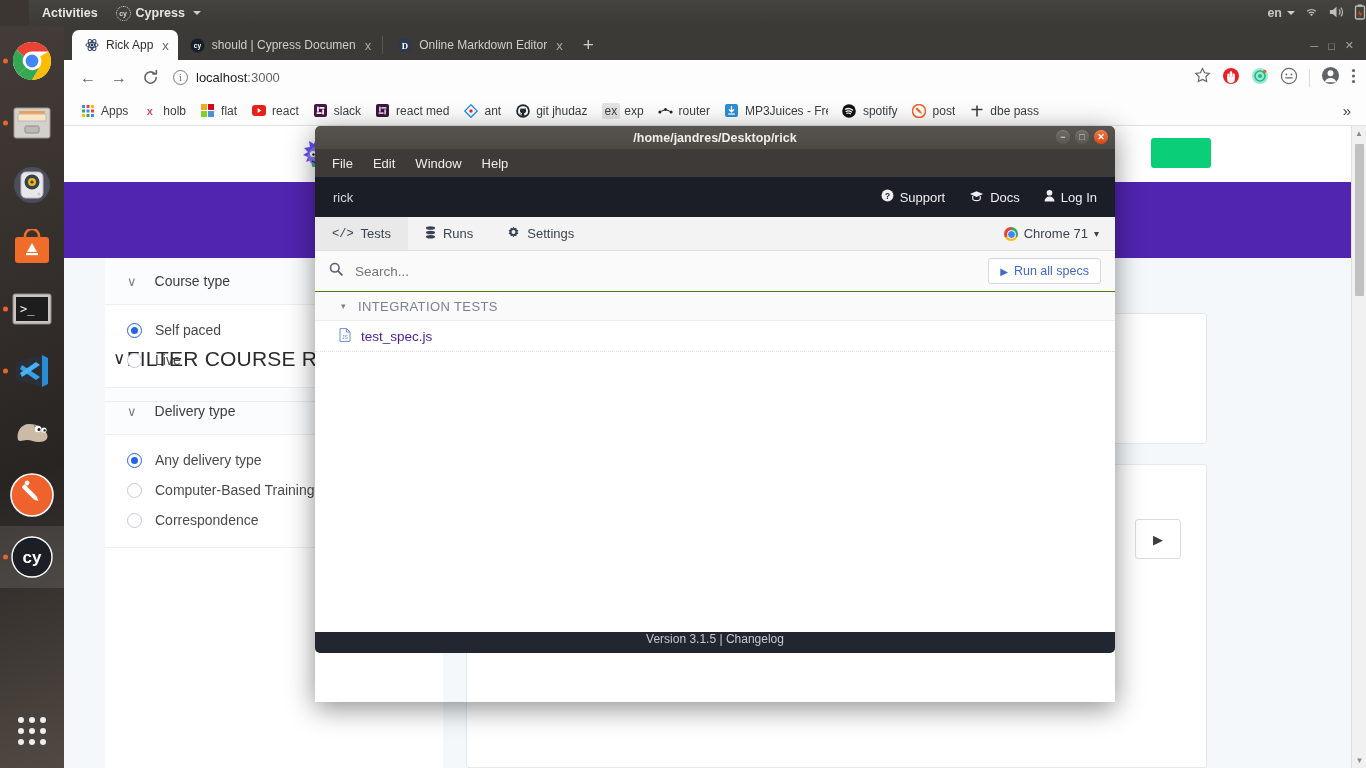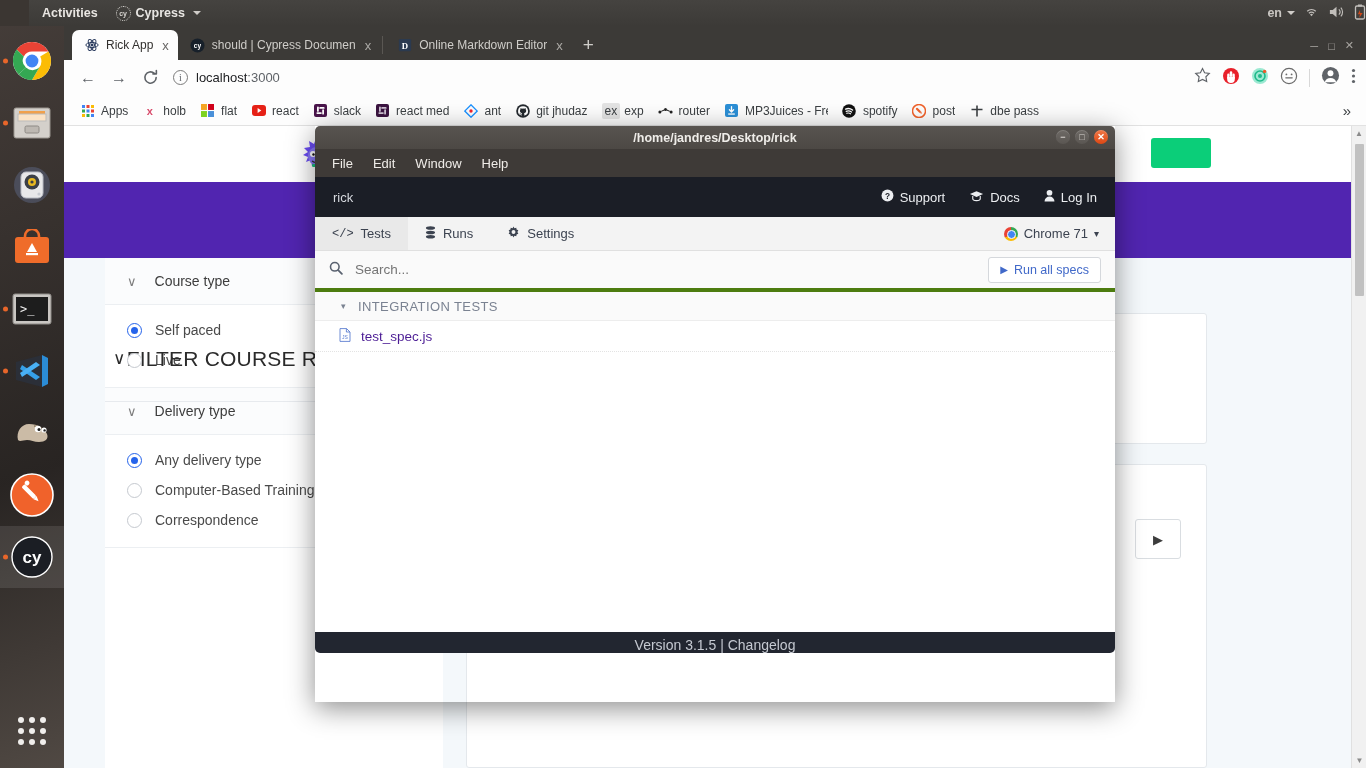--- a/index.html
+++ b/index.html
@@ -177,40 +177,40 @@
     height: 34px; background:#f3f3f3; display:flex; align-items:stretch;
     border-bottom: 1px solid #e0e0e0;
   }
   .cytab { display:flex; align-items:center; gap:7px; padding: 0 17px; font-size: 13px; color:#3c4350; }
   .cytab.active { background:#e9e9e9; }
   #cy-browser { margin-left:auto; display:flex; align-items:center; gap: 6px; padding-right: 16px; font-size:13px; color:#3c4350;}
   .chrome-dot { width:14px;height:14px;border-radius:50%;background:conic-gradient(#34a853 0 33%,#fbbc05 0 66%,#ea4335 0 100%); position:relative;}
   .chrome-dot::after{content:"";position:absolute;left:3.6px;top:3.6px;width:6.8px;height:6.8px;border-radius:50%;background:#4285f4;border:1px solid #fff;}
   #cy-search {
     height: 41px; background:#fafafa; display:flex; align-items:center;
-    padding: 0 14px; gap: 10px; border-bottom:4px solid #4d7c0f;
+    padding: 0 14px; gap: 10px; border-bottom:1px solid #4d7c0f;
   }
   #cy-search .sinput { flex:1; font-size: 13.5px; color:#9aa0a6; }
   #runall {
     border:1px solid #d5d8dc; border-radius:3px; background:#fff; color:#4169c9;
     font-size: 12.5px; padding: 5px 11px; display:flex; align-items:center; gap:6px;
   }
   #cy-list { background:#fff; height: 340px; }
   .grouphdr {
     height: 29px; background:#fafafa; display:flex; align-items:center; gap: 12px;
     padding-left: 26px; font-size: 13px; color:#7a8291; letter-spacing:.4px;
     border-bottom:1px solid #ededed;
   }
   .specrow {
     height: 31px; display:flex; align-items:center; gap:10px; padding-left: 24px;
     font-size: 13.5px; color:#4c1d95; border-bottom:1px dotted #e3e3e3;
   }
   #cy-footer {
-    height: 21px; background:#222630; color:#c5c9d1; font-size: 14px;
-    display:flex; align-items:flex-end; justify-content:center;
+    height: 21px; background:#222630; color:#c5c9d1; font-size: 12px;
+    display:flex; align-items:flex-start; justify-content:center;
     border-radius: 0 0 5px 5px;
   }
 </style>
 </head>
 <body>
 
 <div id="topbar">
   <div class="tb-item activities">
     <span>Activities</span>
   </div>

